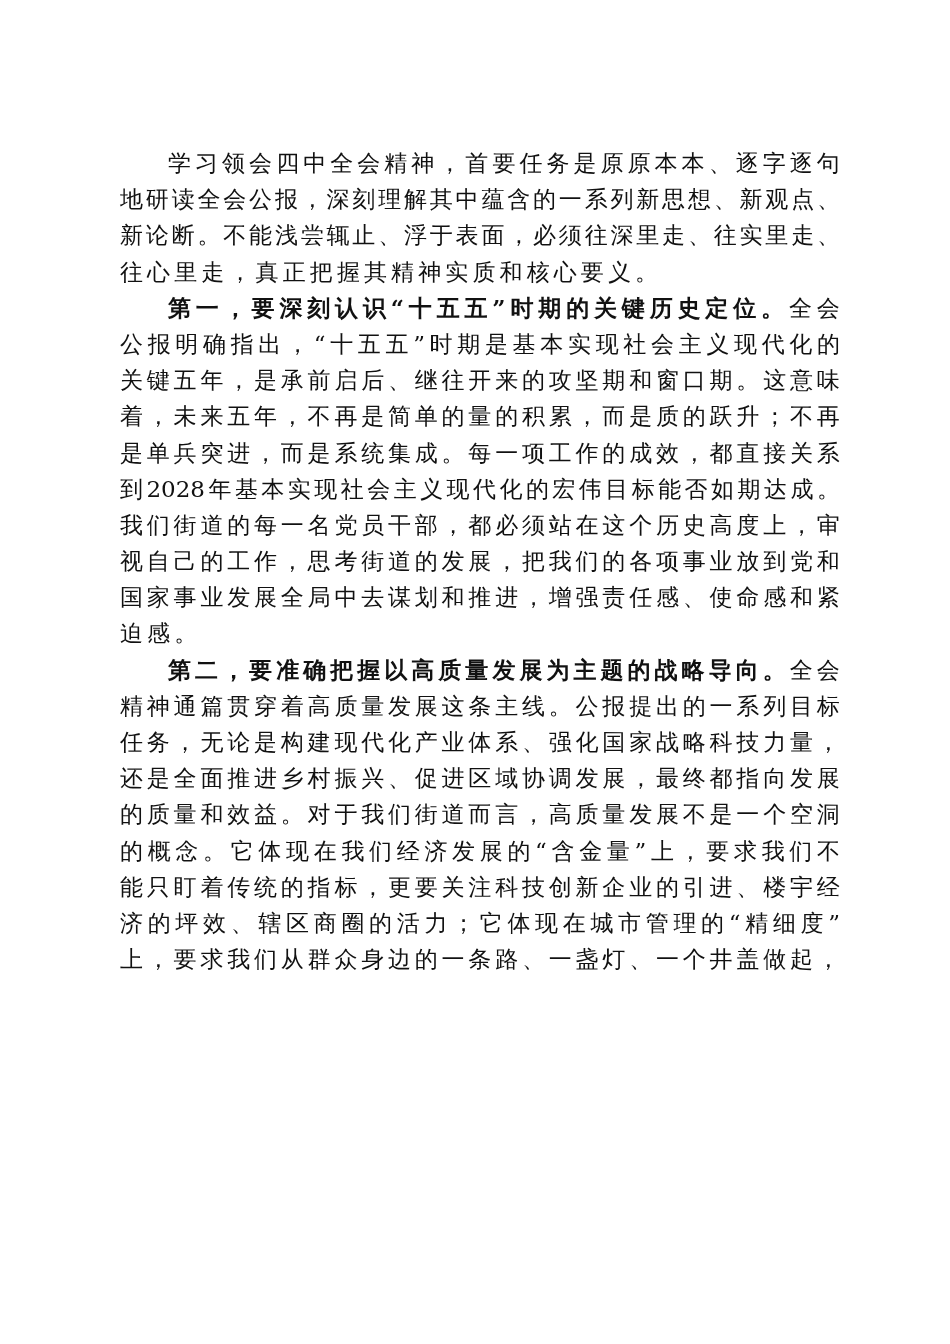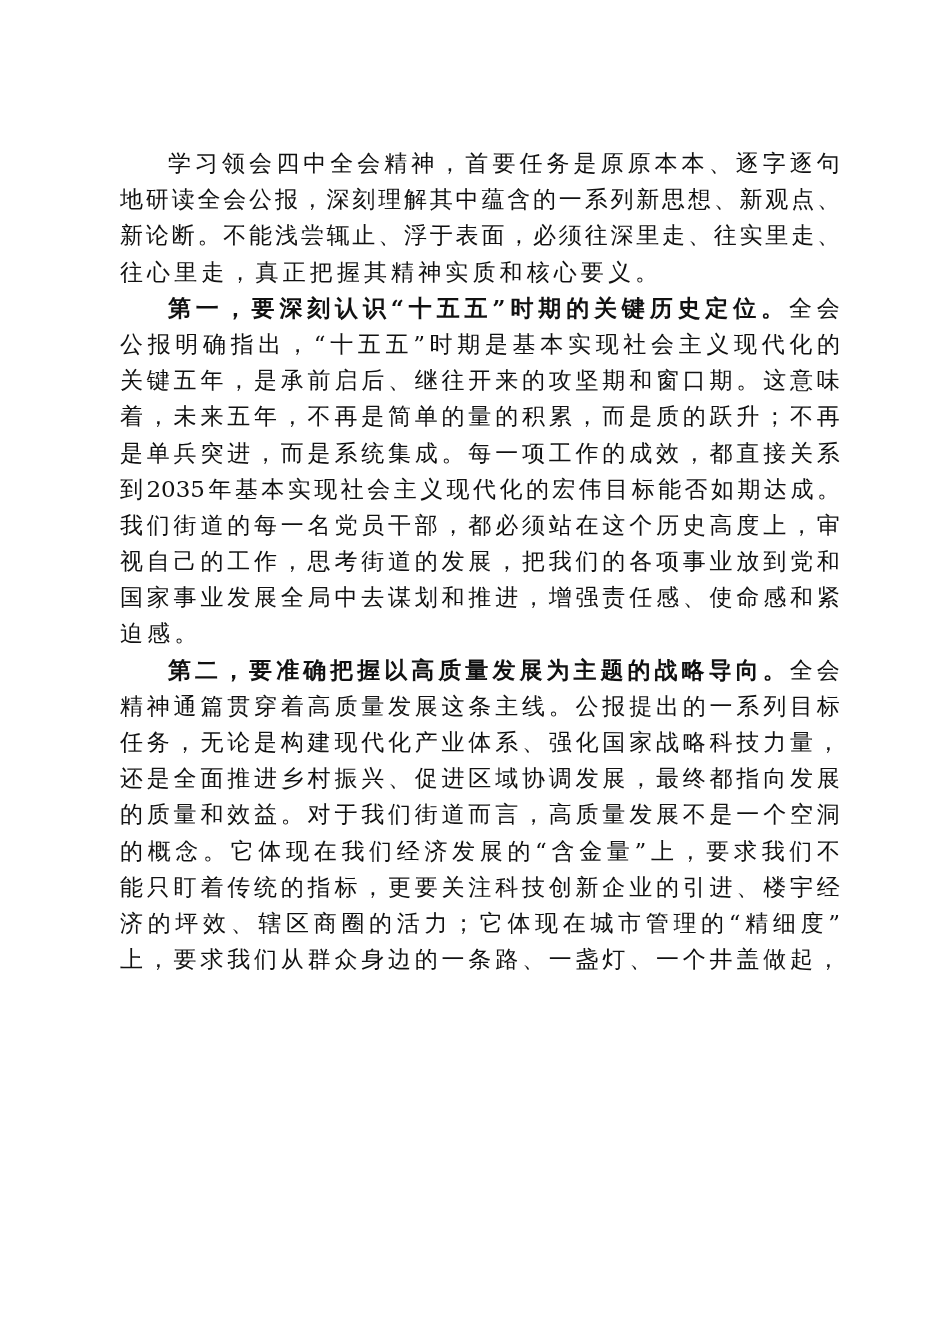--- a/index.html
+++ b/index.html
@@ -278,21 +278,21 @@
           <span class="ch">效</span>
           <span class="ch">，</span>
           <span class="ch">都</span>
           <span class="ch">直</span>
           <span class="ch">接</span>
           <span class="ch">关</span>
           <span class="ch">系</span>
         </div>
       <div class="line">
           <span class="ch">到</span>
-          <span class="ch">2035</span>
+          <span class="ch">2028</span>
           <span class="ch">年</span>
           <span class="ch">基</span>
           <span class="ch">本</span>
           <span class="ch">实</span>
           <span class="ch">现</span>
           <span class="ch">社</span>
           <span class="ch">会</span>
           <span class="ch">主</span>
           <span class="ch">义</span>
           <span class="ch">现</span>

